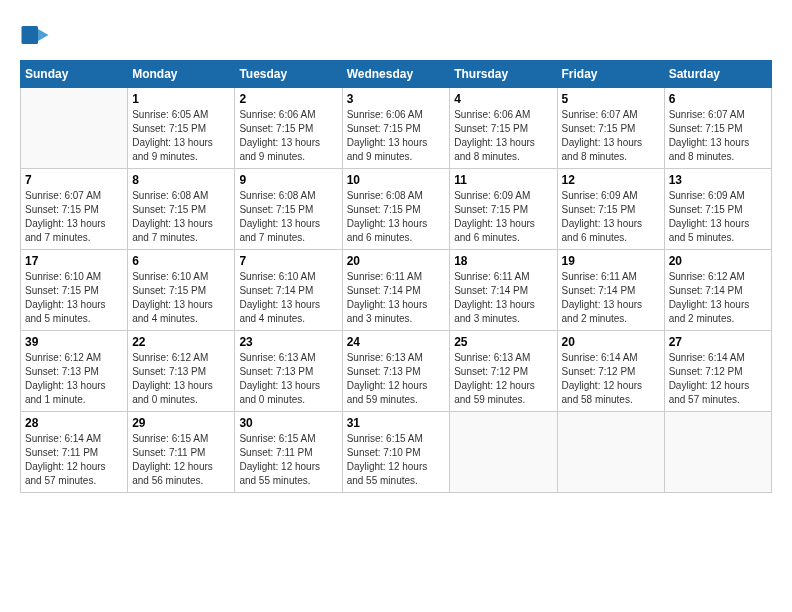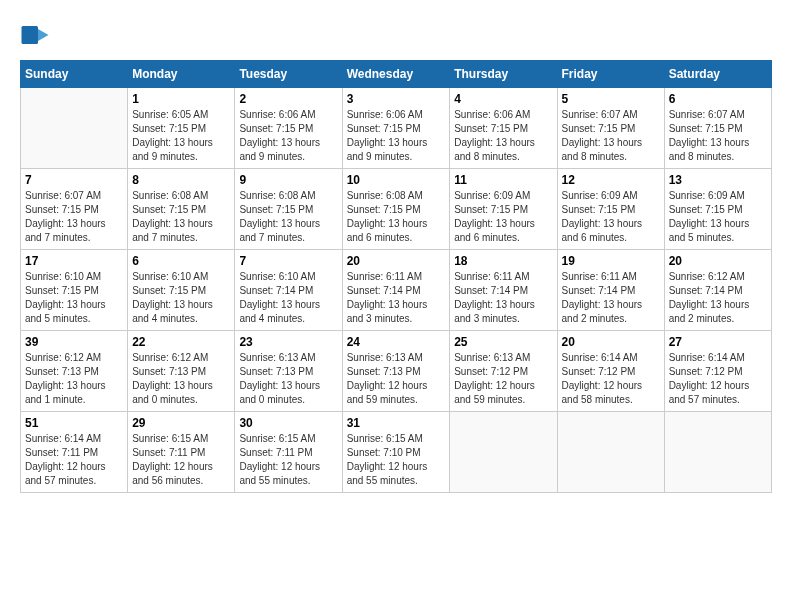--- a/index.html
+++ b/index.html
@@ -288,21 +288,21 @@
         </td>
         <td>
           <span class="day-number">27</span>
           <div class="day-info" style="white-space: pre-line;">Sunrise: 6:14 AM
 Sunset: 7:12 PM
 Daylight: 12 hours and 57 minutes.</div>
         </td>
       </tr>
       <tr>
         <td>
-          <span class="day-number">51</span>
+          <span class="day-number">28</span>
           <div class="day-info" style="white-space: pre-line;">Sunrise: 6:14 AM
 Sunset: 7:11 PM
 Daylight: 12 hours and 57 minutes.</div>
         </td>
         <td>
           <span class="day-number">29</span>
           <div class="day-info" style="white-space: pre-line;">Sunrise: 6:15 AM
 Sunset: 7:11 PM
 Daylight: 12 hours and 56 minutes.</div>
         </td>

